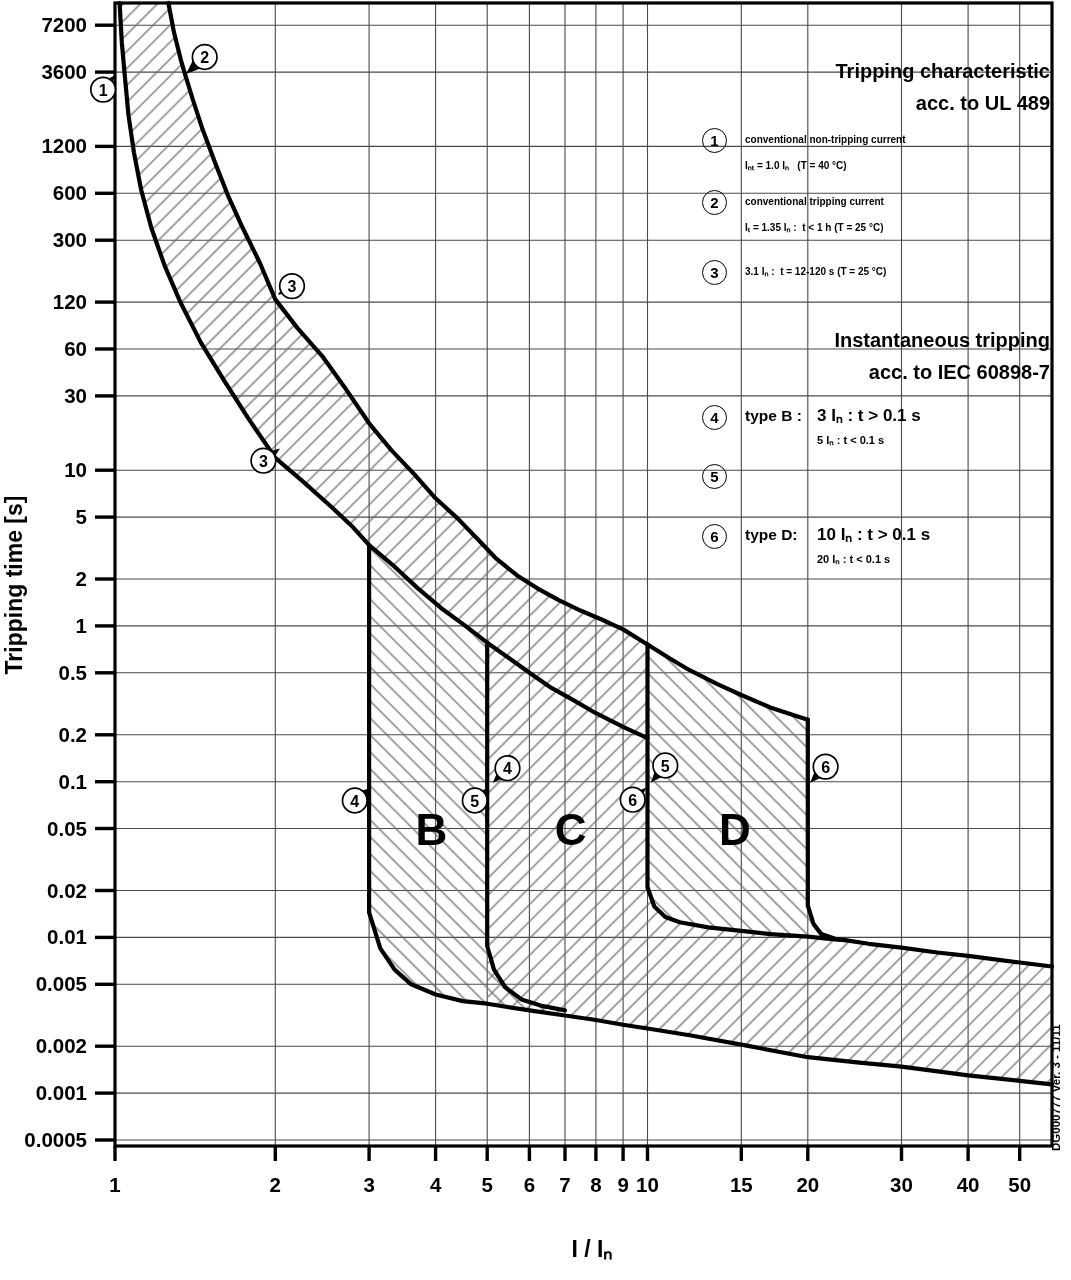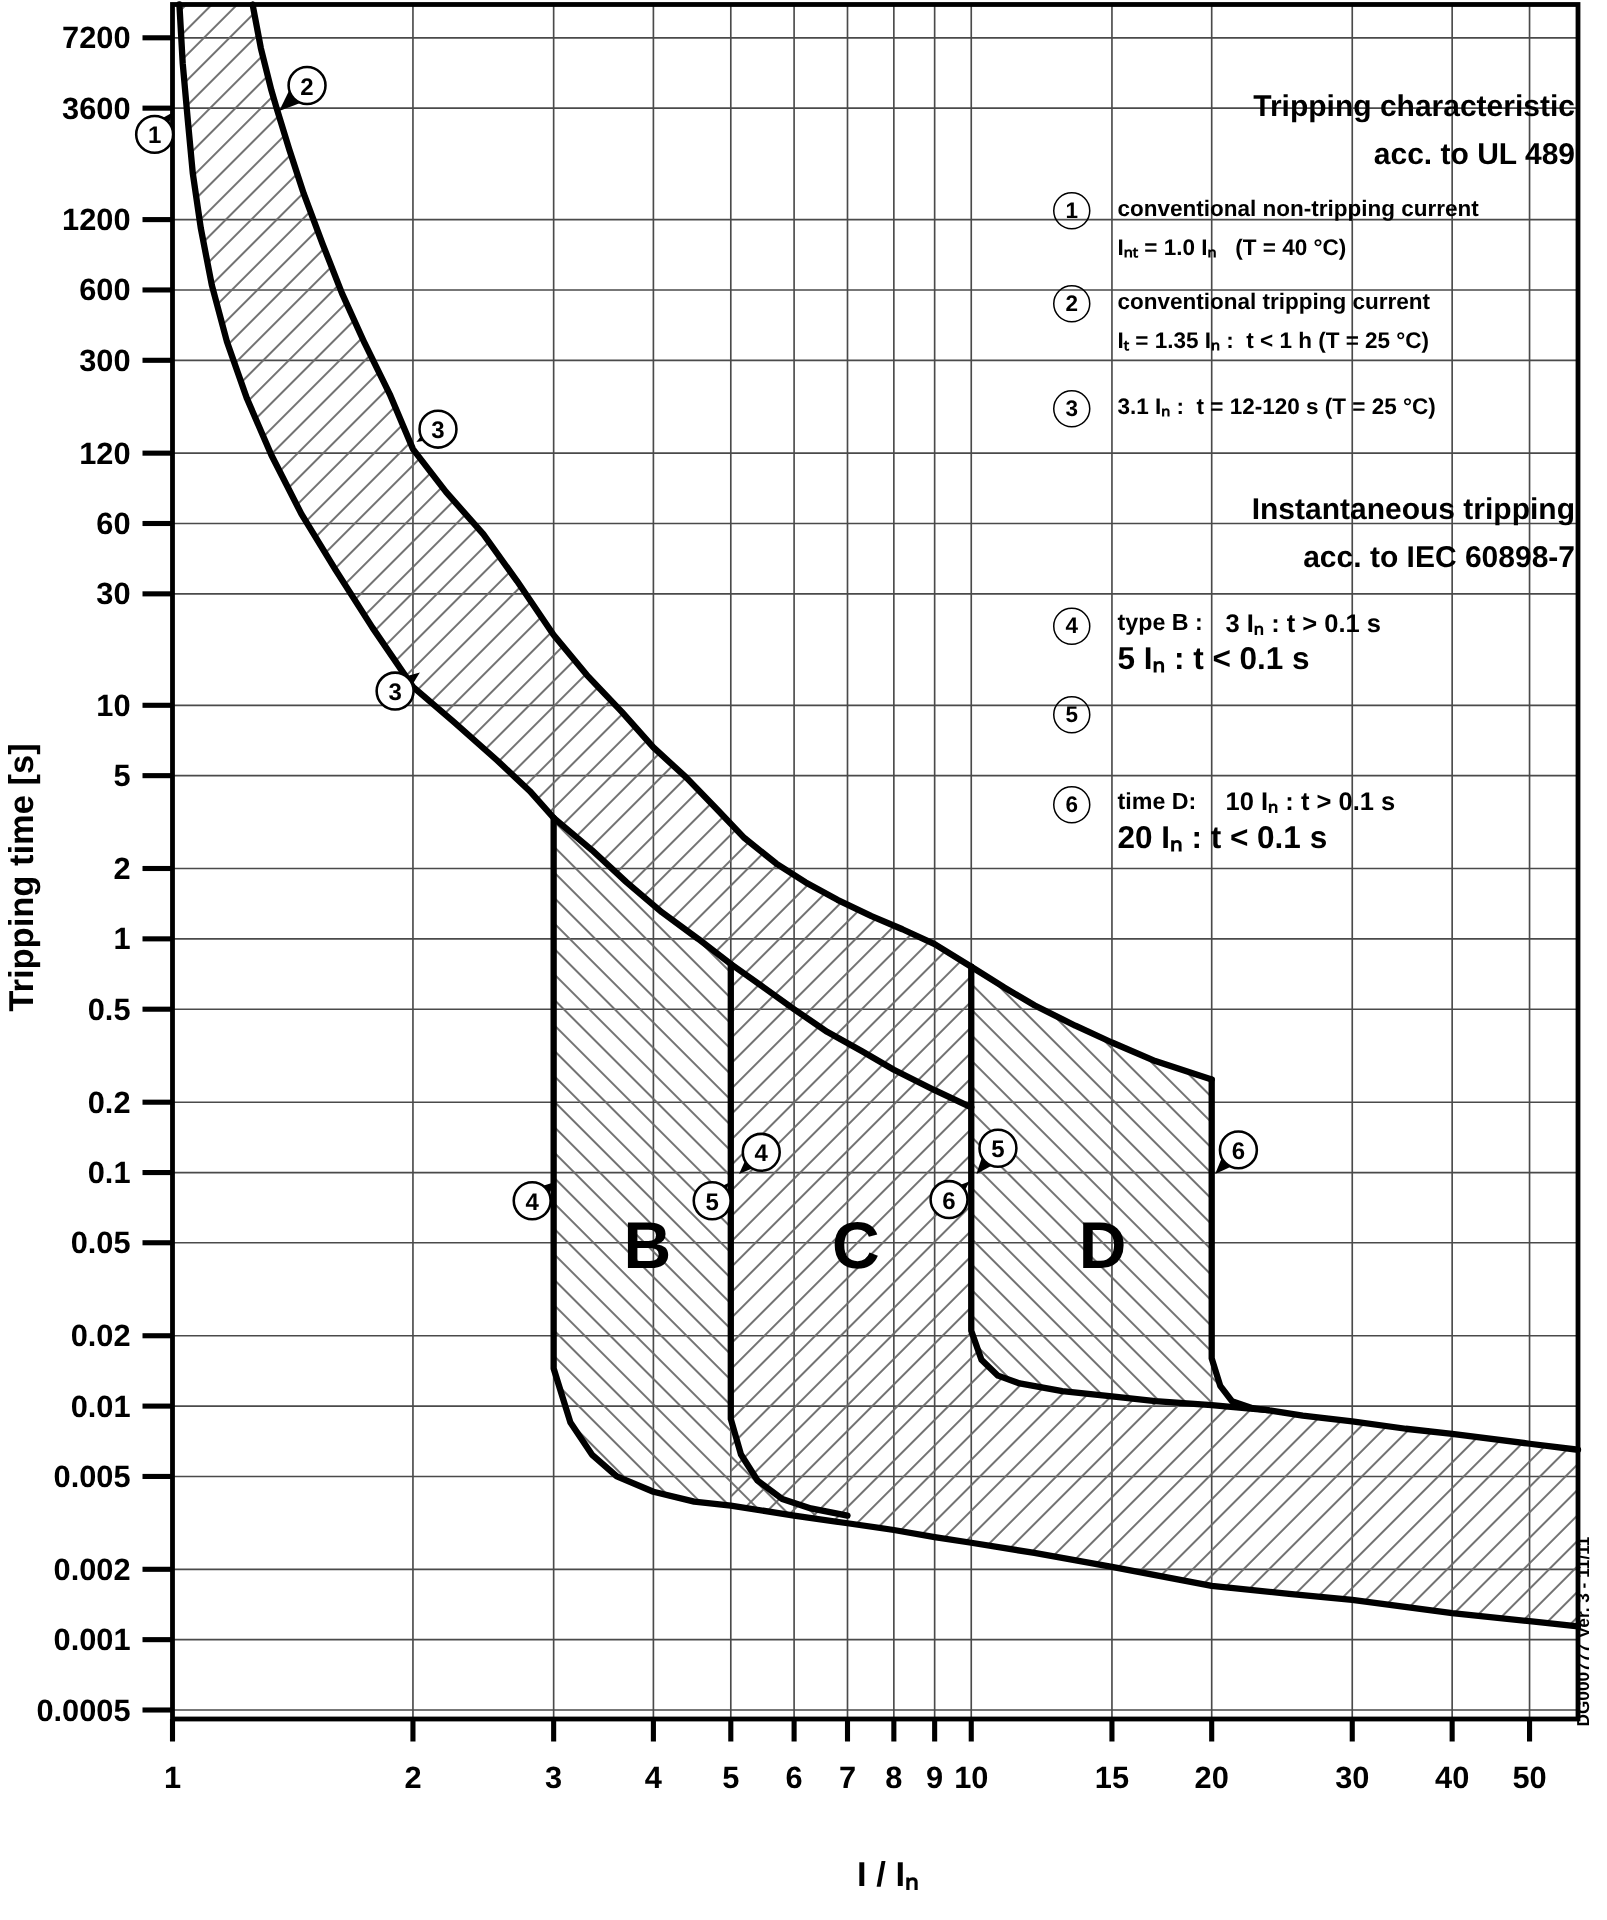--- a/index.html
+++ b/index.html
@@ -11,25 +11,25 @@
   .cnum{font:bold 16px "Liberation Sans",sans-serif;fill:#000;}
   .axtitle{font:bold 23px "Liberation Sans",sans-serif;fill:#000;}
   .legend{position:absolute;left:650px;top:0;width:410px;height:620px;}
   .lg-title{position:absolute;left:0;width:400px;text-align:right;
             font-weight:bold;font-size:20px;line-height:32px;}
   .lg-item{position:absolute;left:0;width:410px;display:flex;align-items:flex-start;
            padding-left:52px;box-sizing:border-box;}
   .lg-circle{flex:0 0 auto;width:23px;height:23px;border:1.7px solid #000;border-radius:50%;
              text-align:center;line-height:23px;font-weight:bold;font-size:15px;margin-top:1px;}
   .lg-lines{margin-left:18px;}
-  .lg-line{font-weight:bold;font-size:15px;line-height:26px;white-space:pre;}
+  .lg-line{font-weight:bold;font-size:10px;line-height:26px;white-space:pre;}
   .lg-row{display:flex;align-items:center;}
   .lg-type{display:inline-block;width:72px;font-weight:bold;font-size:15.5px;line-height:24px;white-space:pre;}
   .lg-spec{font-weight:bold;font-size:17px;line-height:24px;white-space:pre;}
-  .lg-spec2{font-weight:bold;font-size:21px;line-height:24px;white-space:pre;}
+  .lg-spec2{margin-left:72px;font-weight:bold;font-size:11px;line-height:24px;white-space:pre;}
   .vnote{position:absolute;left:1050px;top:1151px;transform:rotate(-90deg);
          transform-origin:0 0;font-weight:bold;font-size:11.5px;white-space:nowrap;}
 </style>
 </head>
 <body>
 
 <svg id="chart" width="1071" height="1280" viewBox="0 0 1071 1280">
     <defs>
     <pattern id="hup" patternUnits="userSpaceOnUse" width="12" height="12" patternTransform="rotate(-45)">
       <line x1="0" y1="6" x2="12" y2="6" stroke="#6a6a6a" stroke-width="1.25"></line>
@@ -259,21 +259,21 @@
   </div>
 
   <div class="lg-item" style="top:463px">
     <span class="lg-circle">5</span>
   </div>
 
   <div class="lg-item" style="top:523px">
     <span class="lg-circle">6</span>
     <div class="lg-lines">
       <div class="lg-row">
-        <span class="lg-type">time D:</span>
+        <span class="lg-type">type D:</span>
         <span class="lg-spec">10 Iₙ : t &gt; 0.1 s</span>
       </div>
       <div class="lg-spec2">20 Iₙ : t &lt; 0.1 s</div>
     </div>
   </div>
 
 </div>
 
 <div class="vnote">DG000777 Ver. 3 - 11/11</div>
 

